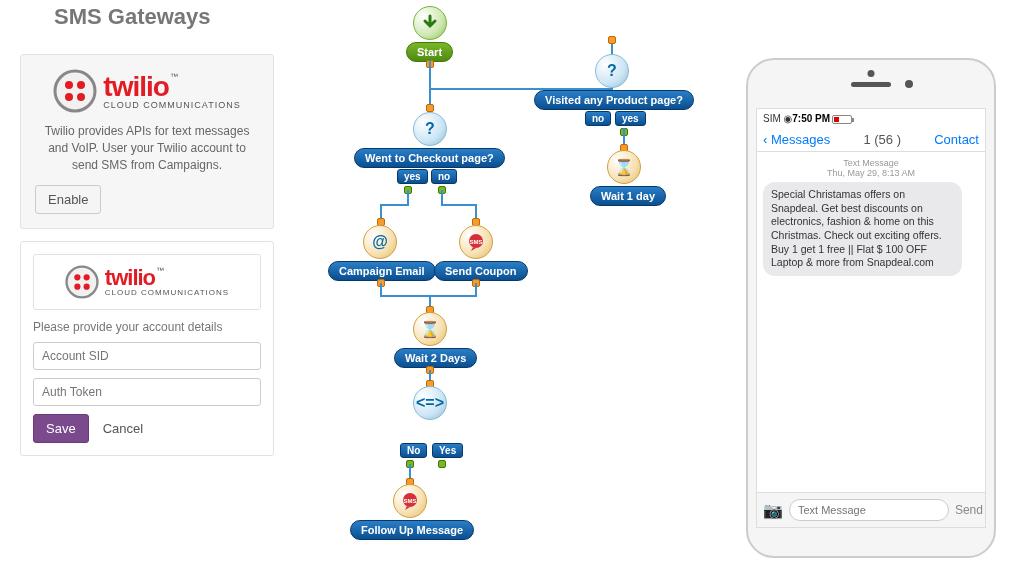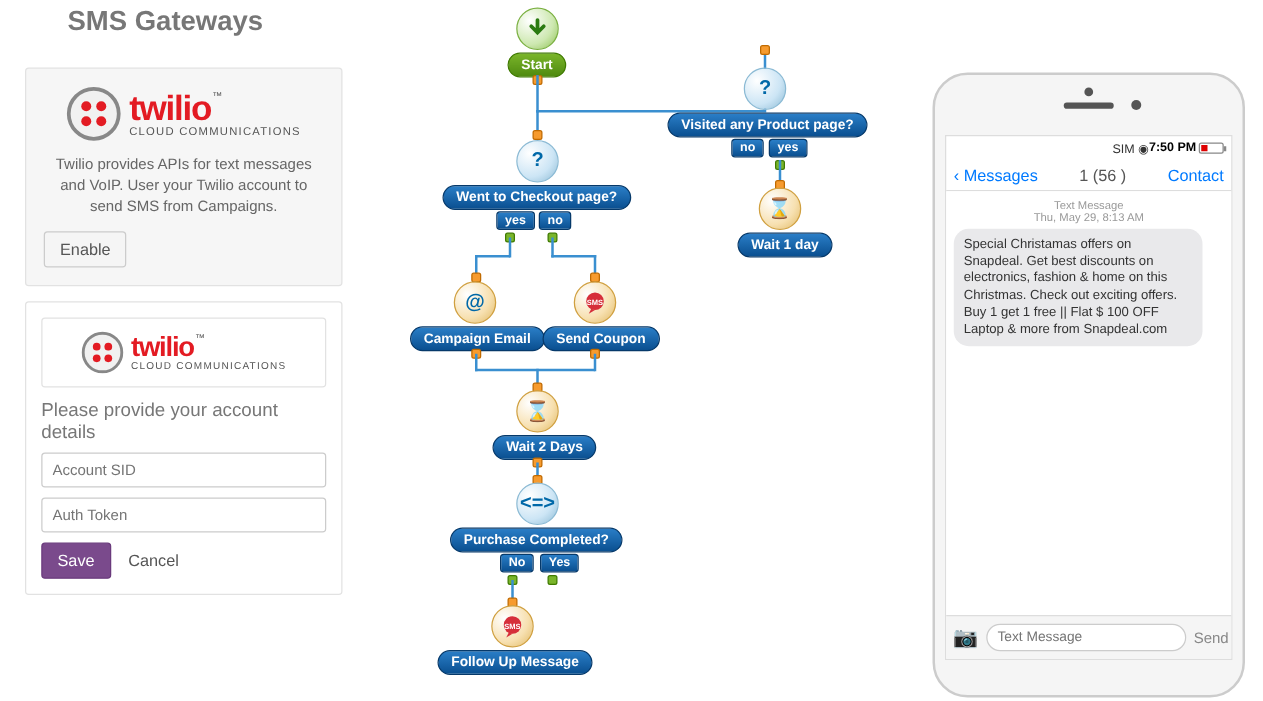--- a/index.html
+++ b/index.html
@@ -10,41 +10,41 @@
 .tw-word{font-size:28px;font-weight:bold;color:#e31b23;letter-spacing:-1px}
 .tw-tag{font-size:9px;letter-spacing:1px;color:#555}
 .card p{font-size:12px;color:#666;text-align:center;line-height:1.4;margin:8px 0 12px}
 .btn{display:inline-block;padding:6px 12px;border:1px solid #ccc;background:#f5f5f5;border-radius:3px;font-size:13px;color:#555;cursor:pointer}
 .btn-primary{background:#7a4a8c;color:#fff;border-color:#6a3a7c}
 .card2{background:#fff;border:1px solid #e2e2e2;border-radius:3px;padding:12px}
 .logo-box{border:1px solid #e2e2e2;border-radius:3px;padding:10px;margin-bottom:10px}
 .logo-box .twilio-logo{margin-bottom:0}
 .logo-box .tw-word{font-size:22px}
 .logo-box .tw-tag{font-size:8px}
-.hint{font-size:15px;color:#777;margin-bottom:8px}
+.hint{font-size:12px;color:#777;margin-bottom:8px}
 .input{width:100%;border:1px solid #ccc;border-radius:3px;padding:6px 8px;font-size:12px;margin-bottom:8px;color:#888}
 .btn-row{display:flex;gap:10px;align-items:center}
 .flowchart{position:absolute;left:300px;top:0;width:440px;height:561px}
 .node-icon{width:34px;height:34px;border-radius:50%;background:radial-gradient(circle at 30% 30%,#fff,#cce5f5 60%,#8bbad4);border:1px solid #8bbad4;display:flex;align-items:center;justify-content:center;font-size:16px;font-weight:bold;color:#0068a8;position:absolute}
 .node-icon.act{background:radial-gradient(circle at 30% 30%,#fff,#f7e0b0 60%,#e0b862);border-color:#d0a040}
 .node-icon.start{background:radial-gradient(circle at 30% 30%,#fff,#cde8b0 60%,#8cc050);border-color:#7ab040}
 .pill{position:absolute;padding:3px 10px;border-radius:10px;font-size:11px;font-weight:bold;color:#fff;white-space:nowrap;text-align:center}
 .pill-green{background:linear-gradient(#7ab52a,#4f8a10);border:1px solid #3f7a00}
 .pill-blue{background:linear-gradient(#2a7ec7,#0a4f90);border:1px solid #06396a}
 .mini{position:absolute;padding:1px 6px;border-radius:3px;font-size:10px;font-weight:bold;color:#fff;background:linear-gradient(#2a7ec7,#0a4f90);border:1px solid #06396a}
 .conn{position:absolute;background:#3a8fd0}
 .conn.h{height:2px}.conn.v{width:2px}
 .dot-o{position:absolute;width:8px;height:8px;background:#f79b2e;border:1px solid #c06a00;border-radius:2px}
 .dot-g{position:absolute;width:8px;height:8px;background:#7ab52a;border:1px solid #3f7a00;border-radius:2px}
 .phone{position:absolute;right:14px;top:58px;width:250px;height:500px;border:2px solid #ccc;border-radius:28px;background:#f5f5f5;padding:48px 8px 0}
 .phone .speaker{position:absolute;top:22px;left:50%;transform:translateX(-50%);width:40px;height:5px;background:#555;border-radius:3px}
 .phone .cam{position:absolute;top:20px;left:50%;margin-left:34px;width:8px;height:8px;background:#555;border-radius:50%}
 .phone .sensor{position:absolute;top:10px;left:50%;transform:translateX(-50%);width:7px;height:7px;background:#555;border-radius:50%}
 .screen{background:#fff;border:1px solid #ddd;height:420px;display:flex;flex-direction:column;font-size:11px}
-.status{display:flex;justify-content:flex-end;padding:4px 6px;font-size:10px;color:#333}
+.status{display:flex;justify-content:flex-start;padding:4px 6px;font-size:10px;color:#333}
 .status .mid{font-weight:bold;color:#000}
 .navbar{display:flex;justify-content:space-between;align-items:center;padding:4px 6px;border-bottom:1px solid #ddd}
 .navbar .back{color:#007aff;font-size:13px}
 .navbar .title{font-weight:normal;font-size:13px}
 .navbar .action{color:#007aff;font-size:13px}
 .msgs{flex:1;padding:6px;overflow:hidden;background:#fff}
 .msg-meta{text-align:center;color:#999;font-size:9px;margin-bottom:4px}
 .bubble{background:#e9e9eb;border-radius:12px;padding:6px 8px;font-size:10.5px;color:#333;margin-bottom:6px;line-height:1.3;max-width:92%}
 .composer{display:flex;align-items:center;gap:6px;padding:6px;border-top:1px solid #ddd;background:#f5f5f5}
 .composer .cam-icon{color:#888;font-size:16px}
@@ -162,21 +162,20 @@
  <div class="conn h" style="left:80px;top:295px;width:96px"></div>
  <div class="conn v" style="left:129px;top:295px;height:14px"></div>
  <div class="dot-o" style="left:126px;top:306px"></div>
  <div class="node-icon act" style="left:113px;top:312px">⌛</div>
  <div class="pill pill-blue" style="left:94px;top:348px">Wait 2 Days</div>
  <div class="dot-o" style="left:126px;top:366px"></div>
  <div class="conn v" style="left:129px;top:370px;height:12px"></div>
 
  <div class="dot-o" style="left:126px;top:380px"></div>
  <div class="node-icon" style="left:113px;top:386px">&lt;=&gt;</div>
- <div class="pill pill-blue" style="left:60px;top:422px">Purchase Completed?</div>
  <div class="mini" style="left:100px;top:443px">No</div>
  <div class="mini" style="left:132px;top:443px">Yes</div>
  <div class="dot-g" style="left:106px;top:460px"></div>
  <div class="dot-g" style="left:138px;top:460px"></div>
  <div class="conn v" style="left:109px;top:464px;height:16px"></div>
  <div class="dot-o" style="left:106px;top:478px"></div>
  <div class="node-icon act" style="left:93px;top:484px;color:#c03">
       <svg width="20" height="20" viewBox="0 0 20 20">
         <circle cx="10" cy="9" r="7" fill="#d62f3a"></circle>
         <path d="M7 15l-2 4 5-3" fill="#d62f3a"></path>

